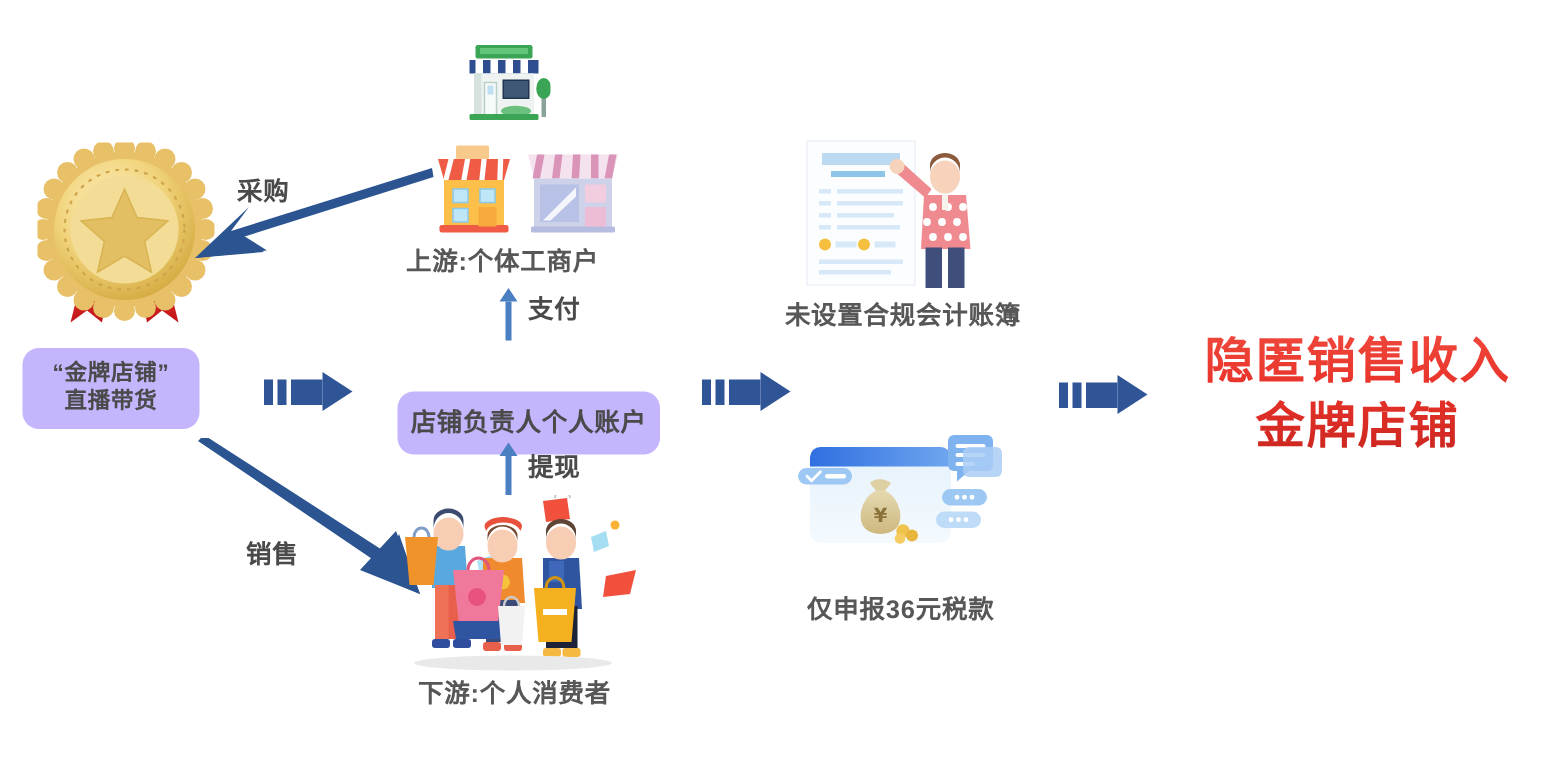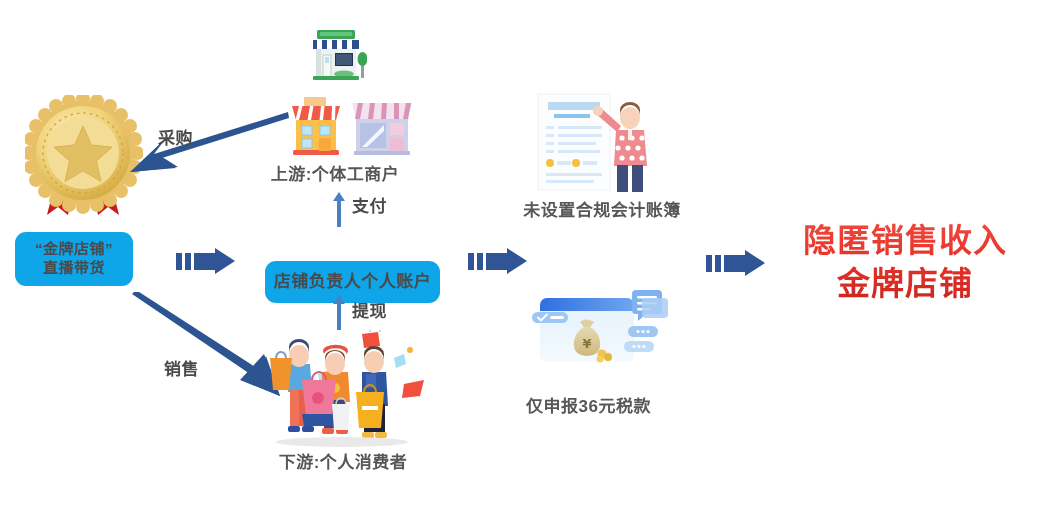--- a/index.html
+++ b/index.html
@@ -14,21 +14,21 @@
     position: relative;
     width: 1037px;
     height: 505px;
     background: #ffffff;
     overflow: hidden;
   }
   .abs { position: absolute; }
 
   
   .chip {
-    background: #0ea5e9;
+    background: #c4b5fd;
     border-radius: 11px;
     color: #4a4a4a;
     font-weight: bold;
     text-align: center;
     display: flex;
     flex-direction: column;
     align-items: center;
     justify-content: center;
     line-height: 1.25;
     letter-spacing: 0.5px;
@@ -166,21 +166,21 @@
     <span class="ln">“金牌店铺”</span>
     <span class="ln">直播带货</span>
   </div>
 
   <div class="abs" style="left:110px; top:110px;">
     <svg width="180" height="70" viewBox="0 0 180 70">
       <path d="M178 2 L44 44 L56 28 L20 62 L66 58 L52 48 L179 8 Z" fill="#2b5490"></path>
       <path d="M20 62 L68 57 L49 45 Z" fill="#2b5490"></path>
     </svg>
   </div>
-  <div class="flowlabel abs" style="left:158px; top:124px;">采购</div>
+  <div class="flowlabel abs" style="left:158px; top:113px;">采购</div>
 
   <div class="abs" style="left:130px; top:292px;">
     <svg width="160" height="110" viewBox="0 0 160 110">
       <path d="M2 2 L126 86 L112 88 L150 104 L136 64 L130 78 L6 -2 Z" fill="#2b5490"></path>
       <path d="M150 104 L134 62 L110 88 Z" fill="#2b5490"></path>
     </svg>
   </div>
   <div class="flowlabel abs" style="left:164px; top:355px;">销售</div>
 
   <div class="blockarrow abs" style="left:176px; top:248px;">
@@ -435,21 +435,21 @@
 
       <path d="M52 38 q6 -5 14 0 l-4 5 q8 4 10 14 q2 14 -13 15 q-15 -1 -13 -15 q2 -10 10 -14 Z" fill="url(#bagG)"></path>
       <path d="M52 38 q6 -5 14 0 l-4 5 l-6 0 Z" fill="#ddd0a2"></path>
       <text x="59" y="64" font-family="'DejaVu Sans', sans-serif" font-size="13" font-weight="bold" fill="#8a7239" text-anchor="middle">¥</text>
       <circle cx="74" cy="70" r="4.5" fill="#f0c34e"></circle>
       <circle cx="80" cy="73" r="4" fill="#e8b63c"></circle>
       <circle cx="72" cy="75" r="3.5" fill="#f5cd63"></circle>
     </svg>
   </div>
 
-  <div class="caption abs" style="left:516px; top:392px; width:145px; font-size:17px;">仅申报36元税款</div>
+  <div class="caption abs" style="left:528px; top:392px; width:145px; font-size:17px;">仅申报36元税款</div>
 
   <div class="blockarrow abs" style="left:706px; top:250px;">
     <span class="seg"></span>
     <span class="seg"></span>
     <span class="bar"></span>
     <span class="head"></span>
   </div>
 
   <div class="headline abs" style="left:780px; top:220px; width:250px;">
     <span class="ln">隐匿销售收入</span>

